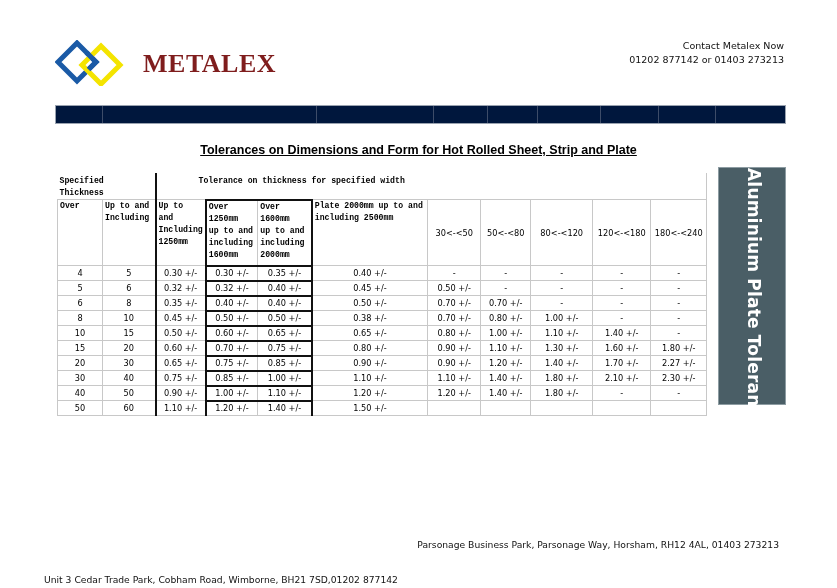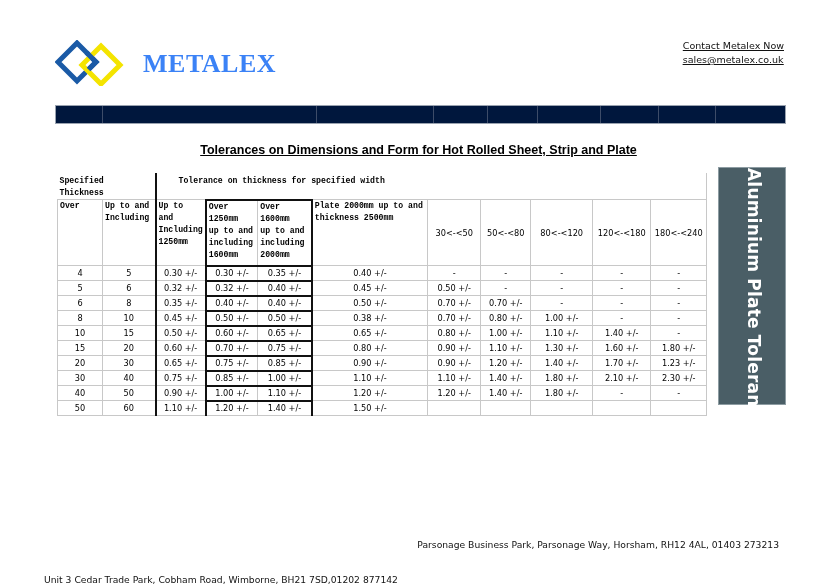--- a/index.html
+++ b/index.html
@@ -1,19 +1,19 @@
 <!DOCTYPE html>
 <html><head>
 <meta charset="utf-8">
 <style>
   html, body { margin:0; padding:0; background:#ffffff; }
   body { width:837px; height:588px; position:relative; overflow:hidden; font-family:"Liberation Sans", sans-serif; color:#000; }
   .logo { position:absolute; left:55px; top:40px; width:70px; height:46px; }
-  .brand { position:absolute; left:143px; top:49px; font-family:"Liberation Serif", serif; font-size:26px; font-weight:bold; color:#3b82f6; letter-spacing:0.5px; }
-  .contact { position:absolute; right:53px; top:39px; text-align:left; font-family:"DejaVu Sans", sans-serif; font-size:9.5px; line-height:14px; color:#111;text-decoration:underline; }
+  .brand { position:absolute; left:143px; top:49px; font-family:"Liberation Serif", serif; font-size:26px; font-weight:bold; color:#7f1d1d; letter-spacing:0.5px; }
+  .contact { position:absolute; right:53px; top:39px; text-align:right; font-family:"DejaVu Sans", sans-serif; font-size:9.5px; line-height:14px; color:#111; }
   .contact .email { text-decoration:underline; }
   .navbar { position:absolute; left:55px; top:105px; width:729px; height:17px; background:#00173d; border:1px solid #9aa3b0; display:flex; }
   .navbar div { border-right:1px solid #3d4c68; height:100%; }
   .title { position:absolute; left:0; width:837px; top:143px; text-align:center; font-size:12.5px; font-weight:bold; text-decoration:underline; }
   table.tol { position:absolute; left:57px; top:173px; border-collapse:collapse; font-family:"DejaVu Sans", sans-serif; font-size:8.2px; }
   table.tol td { border:1px solid #c8c8c8; padding:0 2px; height:13px; line-height:12px; }
   table.tol td.c { text-align:center; }
   table.tol td.hb { font-weight:bold; vertical-align:top; text-align:left;font-family:Liberation Mono, monospace; }
   table.tol .bl { border-left:2px solid #111; }
   table.tol .br { border-right:2px solid #111; }
@@ -30,21 +30,21 @@
 
 <svg class="logo" viewBox="0 0 70 46">
   <polygon points="22,3 41,22 22,41 3,22" fill="none" stroke="#1a5aa6" stroke-width="5"></polygon>
   <polygon points="46,6 65,25 46,44 27,25" fill="none" stroke="#f4e400" stroke-width="5"></polygon>
   <path d="M31.5,12.5 L41,22 L33.5,29.5" fill="none" stroke="#1a5aa6" stroke-width="5"></path>
 </svg>
 <div class="brand">METALEX</div>
 
 <div class="contact">
   <div>Contact Metalex Now</div>
-  <div class="email">sales@metalex.co.uk</div>
+  <div>01202 877142 or 01403 273213</div>
 </div>
 
 <div class="navbar">
   <div style="width:46px"></div>
   <div style="width:216px"></div>
   <div style="width:117px"></div>
   <div style="width:53px"></div>
   <div style="width:50px"></div>
   <div style="width:62px"></div>
   <div style="width:58px"></div>
@@ -64,21 +64,21 @@
       <col style="width:116px">
       <col style="width:53px">
       <col style="width:50px">
       <col style="width:62px">
       <col style="width:58px">
       <col style="width:56px">
   </colgroup>
   <tbody>
       <tr>
     <td class="hb" colspan="2" style="border-top:none;border-left:none;padding-top:2px">Specified Thickness</td>
-    <td class="hb bl" colspan="9" style="border-top:none;padding-top:2px;padding-left:22px">Tolerance on thickness for specified width</td>
+    <td class="hb bl" colspan="9" style="border-top:none;padding-top:2px;padding-left:42px">Tolerance on thickness for specified width</td>
   </tr>
   <tr style="height:66px">
     <td class="hb">
           <div>Over</div>
         </td>
     <td class="hb">
           <div>Up to and</div>
           <div>Including</div>
         </td>
     <td class="hb bl">
@@ -96,21 +96,21 @@
         </td>
     <td class="hb br bt bb">
           <div>Over</div>
           <div>1600mm</div>
           <div>up to and</div>
           <div>including</div>
           <div>2000mm</div>
         </td>
     <td class="hb">
           <div>Plate 2000mm up to and</div>
-          <div>thickness 2500mm</div>
+          <div>including 2500mm</div>
         </td>
     <td class="c" style="vertical-align:middle">30&lt;-&lt;50</td>
     <td class="c" style="vertical-align:middle">50&lt;-&lt;80</td>
     <td class="c" style="vertical-align:middle">80&lt;-&lt;120</td>
     <td class="c" style="vertical-align:middle">120&lt;-&lt;180</td>
     <td class="c" style="vertical-align:middle">180&lt;-&lt;240</td>
   </tr>
   </tbody>
     <tbody id="tbody">
       <tr>
@@ -195,21 +195,21 @@
         <td class="c ">20</td>
         <td class="c br">30</td>
         <td class="c bl">0.65 +/-</td>
         <td class="c bl bb">0.75 +/-</td>
         <td class="c br bb">0.85 +/-</td>
         <td class="c ">0.90 +/-</td>
         <td class="c ">0.90 +/-</td>
         <td class="c ">1.20 +/-</td>
         <td class="c ">1.40 +/-</td>
         <td class="c ">1.70 +/-</td>
-        <td class="c ">1.23 +/-</td>
+        <td class="c ">2.27 +/-</td>
       </tr>
       <tr>
         <td class="c ">30</td>
         <td class="c br">40</td>
         <td class="c bl">0.75 +/-</td>
         <td class="c bl bb">0.85 +/-</td>
         <td class="c br bb">1.00 +/-</td>
         <td class="c ">1.10 +/-</td>
         <td class="c ">1.10 +/-</td>
         <td class="c ">1.40 +/-</td>

